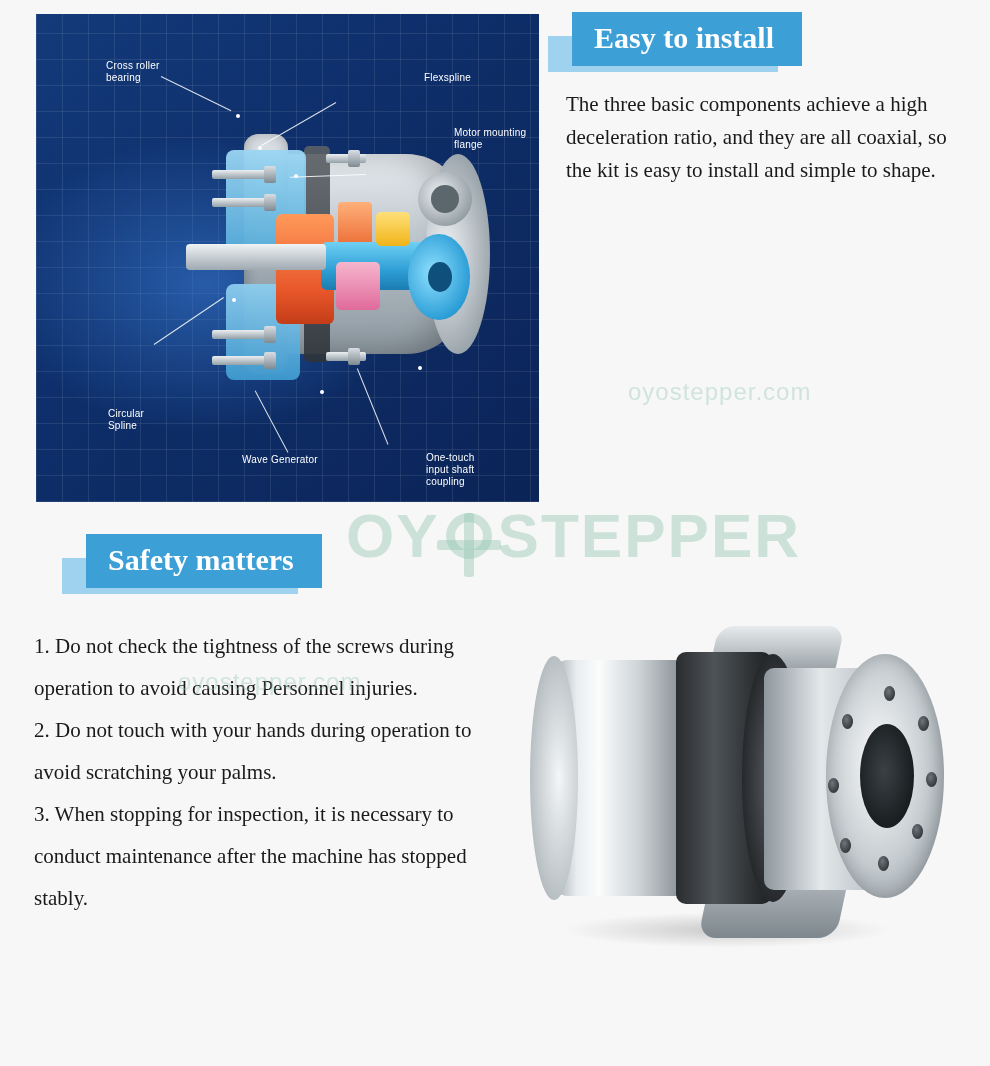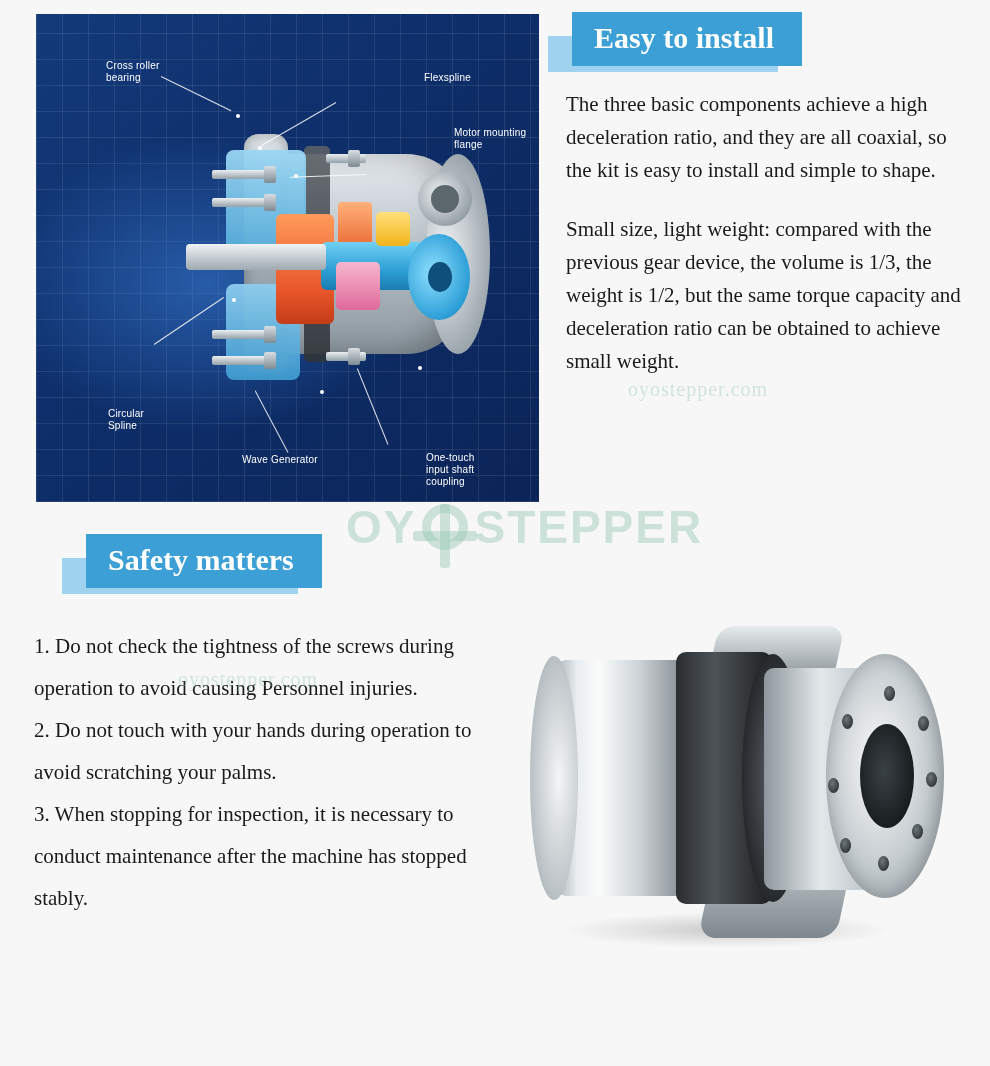--- a/index.html
+++ b/index.html
@@ -281,21 +281,21 @@
     position: absolute; left: 54px; top: 300px;
     width: 330px; height: 36px;
     background: radial-gradient(ellipse at center, rgba(0,0,0,0.18), rgba(0,0,0,0) 70%);
   }
 
   
   .wm-main {
     position: absolute;
     left: 346px; top: 500px;
     font-family: "Liberation Sans", sans-serif;
-    font-size: 46px;
+    font-size: 62px;
     font-weight: bold;
     letter-spacing: 2px;
     color: rgba(150,200,180,0.45);
     display: flex; align-items: center; gap: 6px;
     pointer-events: none;
   }
   .wm-gear {
     width: 46px; height: 46px;
     border-radius: 50%;
     border: 9px solid rgba(150,200,180,0.45);
@@ -304,23 +304,23 @@
   .wm-gear::before, .wm-gear::after {
     content: "";
     position: absolute; left: 50%; top: -9px;
     width: 10px; height: 64px; margin-left: -5px;
     background: rgba(150,200,180,0.45);
     border-radius: 3px;
   }
   .wm-gear::after { transform: rotate(90deg); }
   .wm-small {
     position: absolute;
-    font-family: Liberation Serif, serif;
+    font-family: Liberation Sans, sans-serif;
     color: rgba(150,200,180,0.40);
-    font-size: 20px;
+    font-size: 24px;
     letter-spacing: 1px;
     pointer-events: none;
   }
 </style>
 </head>
 <body>
 
 <div class="page">
 
   <div class="diagram">
@@ -382,21 +382,20 @@
 coupling</div>
   </div>
 
   <div class="ribbon" style="left:572px; top:12px;">
     <div class="under"></div>
     <div class="bar">Easy to install</div>
   </div>
 
   <div class="rtext">
     <p>The three basic components achieve a high deceleration ratio, and they are all coaxial, so the kit is easy to install and simple to shape.</p>
-    <p>Small size, light weight: compared with the previous gear device, the volume is 1/3, the weight is 1/2, but the same torque capacity and deceleration ratio can be obtained to achieve small weight.</p>
   </div>
 
   <div class="ribbon" style="left:86px; top:534px;">
     <div class="under"></div>
     <div class="bar">Safety matters</div>
   </div>
 
   <div class="safety-list">
     <p class="item">1. Do not check the tightness of the screws during operation to avoid causing Personnel injuries.</p>
     <p class="item">2. Do not touch with your hands during operation to avoid scratching your palms.</p>

